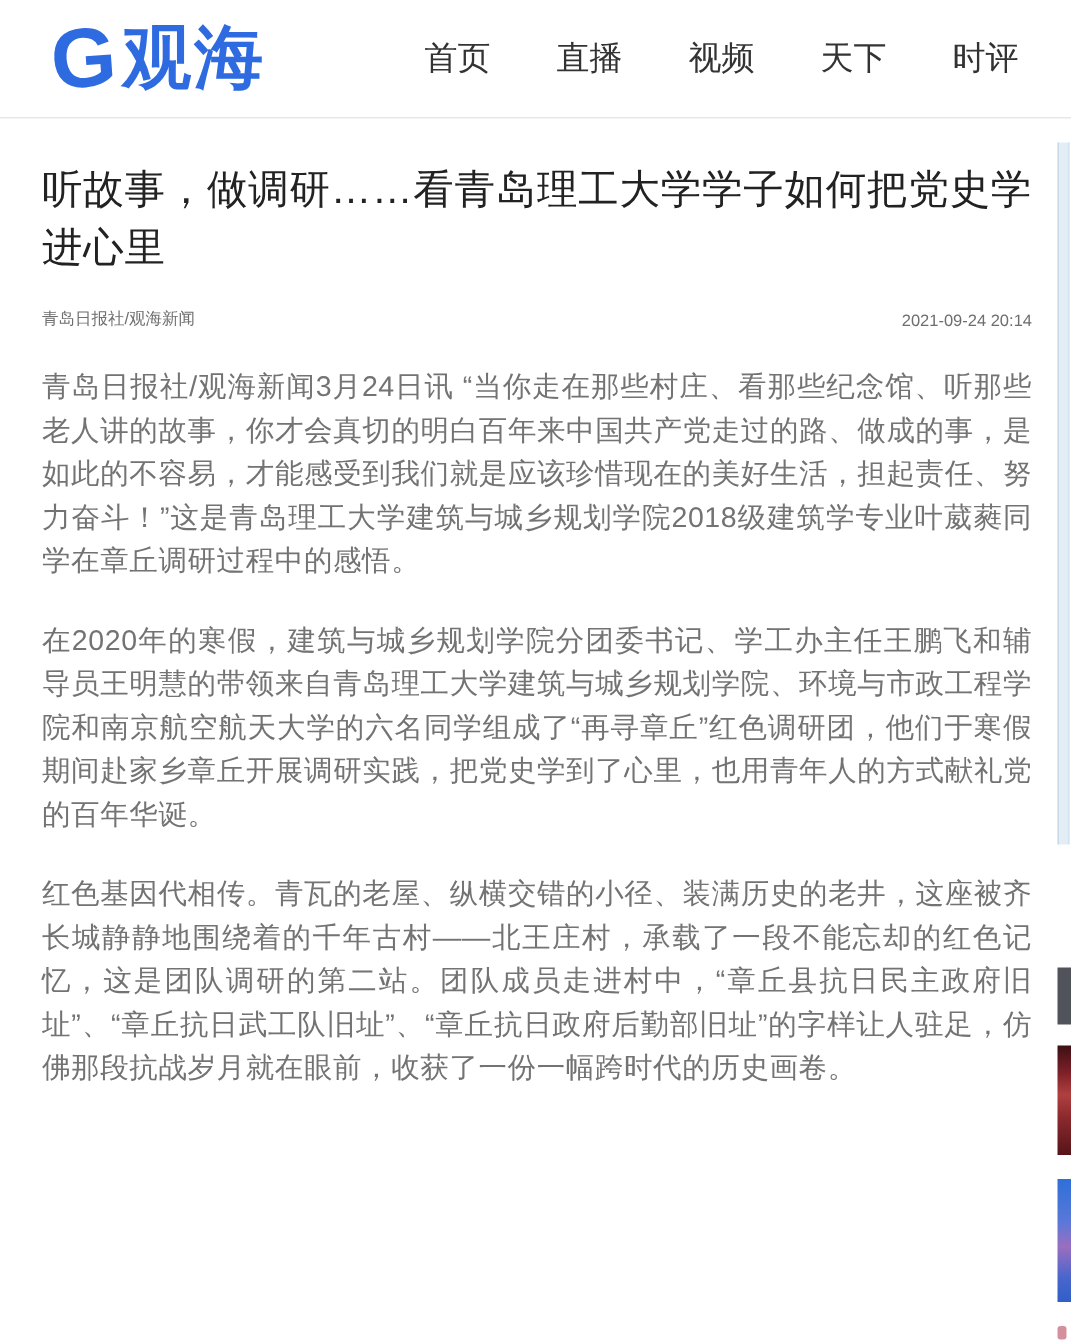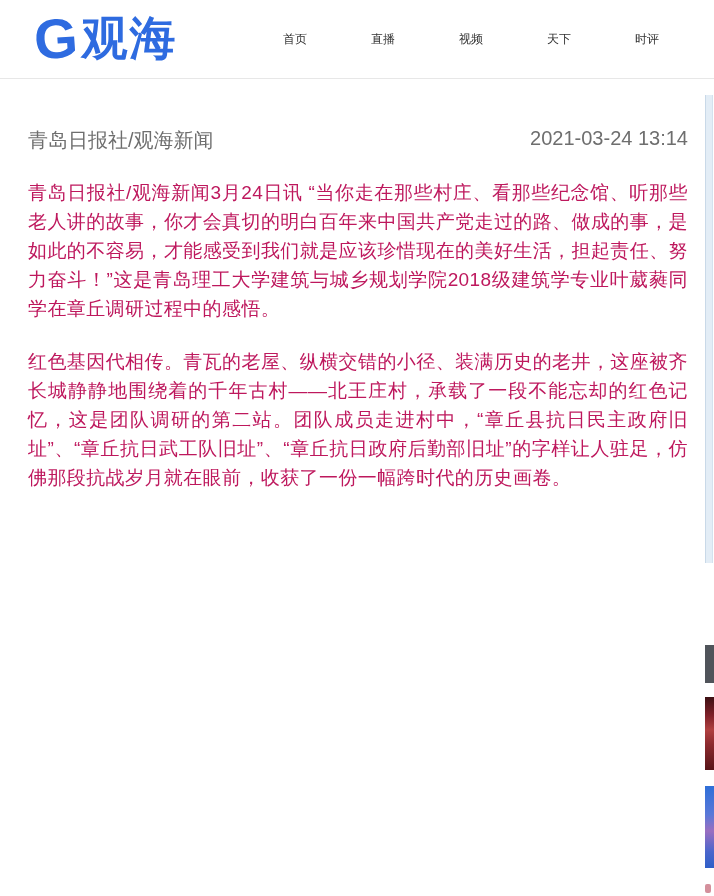--- a/index.html
+++ b/index.html
@@ -52,52 +52,52 @@
     position: absolute;
     left: 283px;
     top: 0;
     height: 78px;
     display: flex;
     align-items: center;
   }
   .nav-item {
     display: inline-block;
     width: 88px;
-    font-size: 12px;
+    font-size: 22px;
     color: #333333;
     text-decoration: none;
     cursor: pointer;
     white-space: nowrap;
   }
   
   .article {
     padding: 28px 26px 0 28px;
   }
   .article-title {
     margin: 0;
     font-size: 27px;
     font-weight: 400;
     line-height: 39px;
     color: #222222;
     letter-spacing: 0.5px;
   }
   .article-meta {
     display: flex;
     justify-content: space-between;
-    align-items: flex-start;
+    align-items: flex-end;
     margin-top: 20px;
-    font-size: 20px;
+    font-size: 11px;
     color: #6e6e6e;
   }
   .article-body p {
     margin: 0;
     margin-top: 24px;
     font-size: 19px;
     line-height: 29px;
-    color: #be185d;
+    color: #737373;
     text-align: justify;
     letter-spacing: 0.4px;
   }
   
   .edge-strip {
     position: absolute;
     left: 705px;
     top: 95px;
     width: 6px;
     height: 468px;
@@ -148,28 +148,30 @@
     <nav class="main-nav">
       <a class="nav-item">首页</a>
       <a class="nav-item">直播</a>
       <a class="nav-item">视频</a>
       <a class="nav-item">天下</a>
       <a class="nav-item">时评</a>
     </nav>
   </div>
 
   <div class="article">
+    <h1 class="article-title">听故事，做调研……看青岛理工大学学子如何把党史学进心里</h1>
 
     <div class="article-meta">
       <span>青岛日报社/观海新闻</span>
-      <span>2021-03-24 13:14</span>
+      <span>2021-09-24 20:14</span>
     </div>
 
     <div class="article-body">
       <p>青岛日报社/观海新闻3月24日讯 “当你走在那些村庄、看那些纪念馆、听那些老人讲的故事，你才会真切的明白百年来中国共产党走过的路、做成的事，是如此的不容易，才能感受到我们就是应该珍惜现在的美好生活，担起责任、努力奋斗！”这是青岛理工大学建筑与城乡规划学院2018级建筑学专业叶葳蕤同学在章丘调研过程中的感悟。</p>
+      <p>在2020年的寒假，建筑与城乡规划学院分团委书记、学工办主任王鹏飞和辅导员王明慧的带领来自青岛理工大学建筑与城乡规划学院、环境与市政工程学院和南京航空航天大学的六名同学组成了“再寻章丘”红色调研团，他们于寒假期间赴家乡章丘开展调研实践，把党史学到了心里，也用青年人的方式献礼党的百年华诞。</p>
       <p>红色基因代相传。青瓦的老屋、纵横交错的小径、装满历史的老井，这座被齐长城静静地围绕着的千年古村——北王庄村，承载了一段不能忘却的红色记忆，这是团队调研的第二站。团队成员走进村中，“章丘县抗日民主政府旧址”、“章丘抗日武工队旧址”、“章丘抗日政府后勤部旧址”的字样让人驻足，仿佛那段抗战岁月就在眼前，收获了一份一幅跨时代的历史画卷。</p>
 
     </div>
   </div>
 
   <div class="edge-strip"></div>
   <div class="edge-sliver sliver-dark"></div>
   <div class="edge-sliver sliver-red"></div>
   <div class="edge-sliver sliver-blue"></div>
   <div class="edge-sliver sliver-pink"></div>

